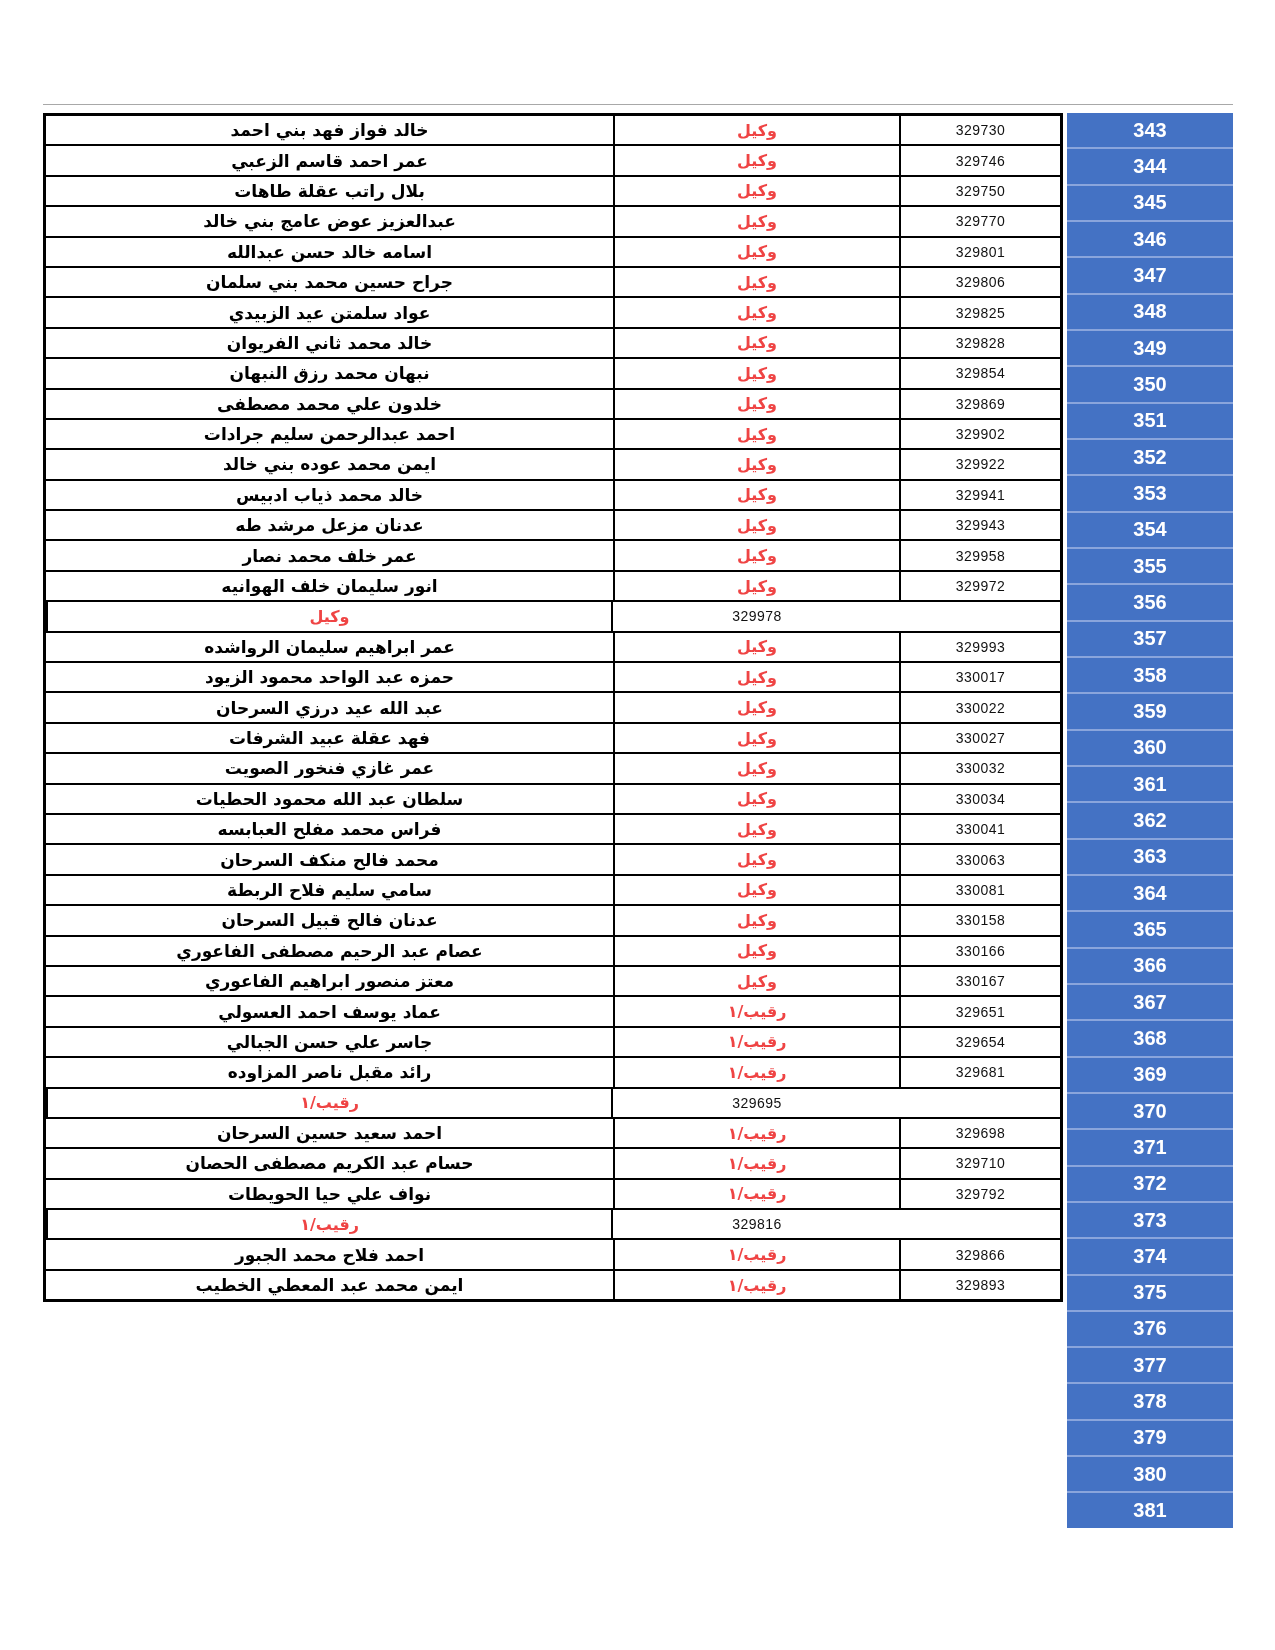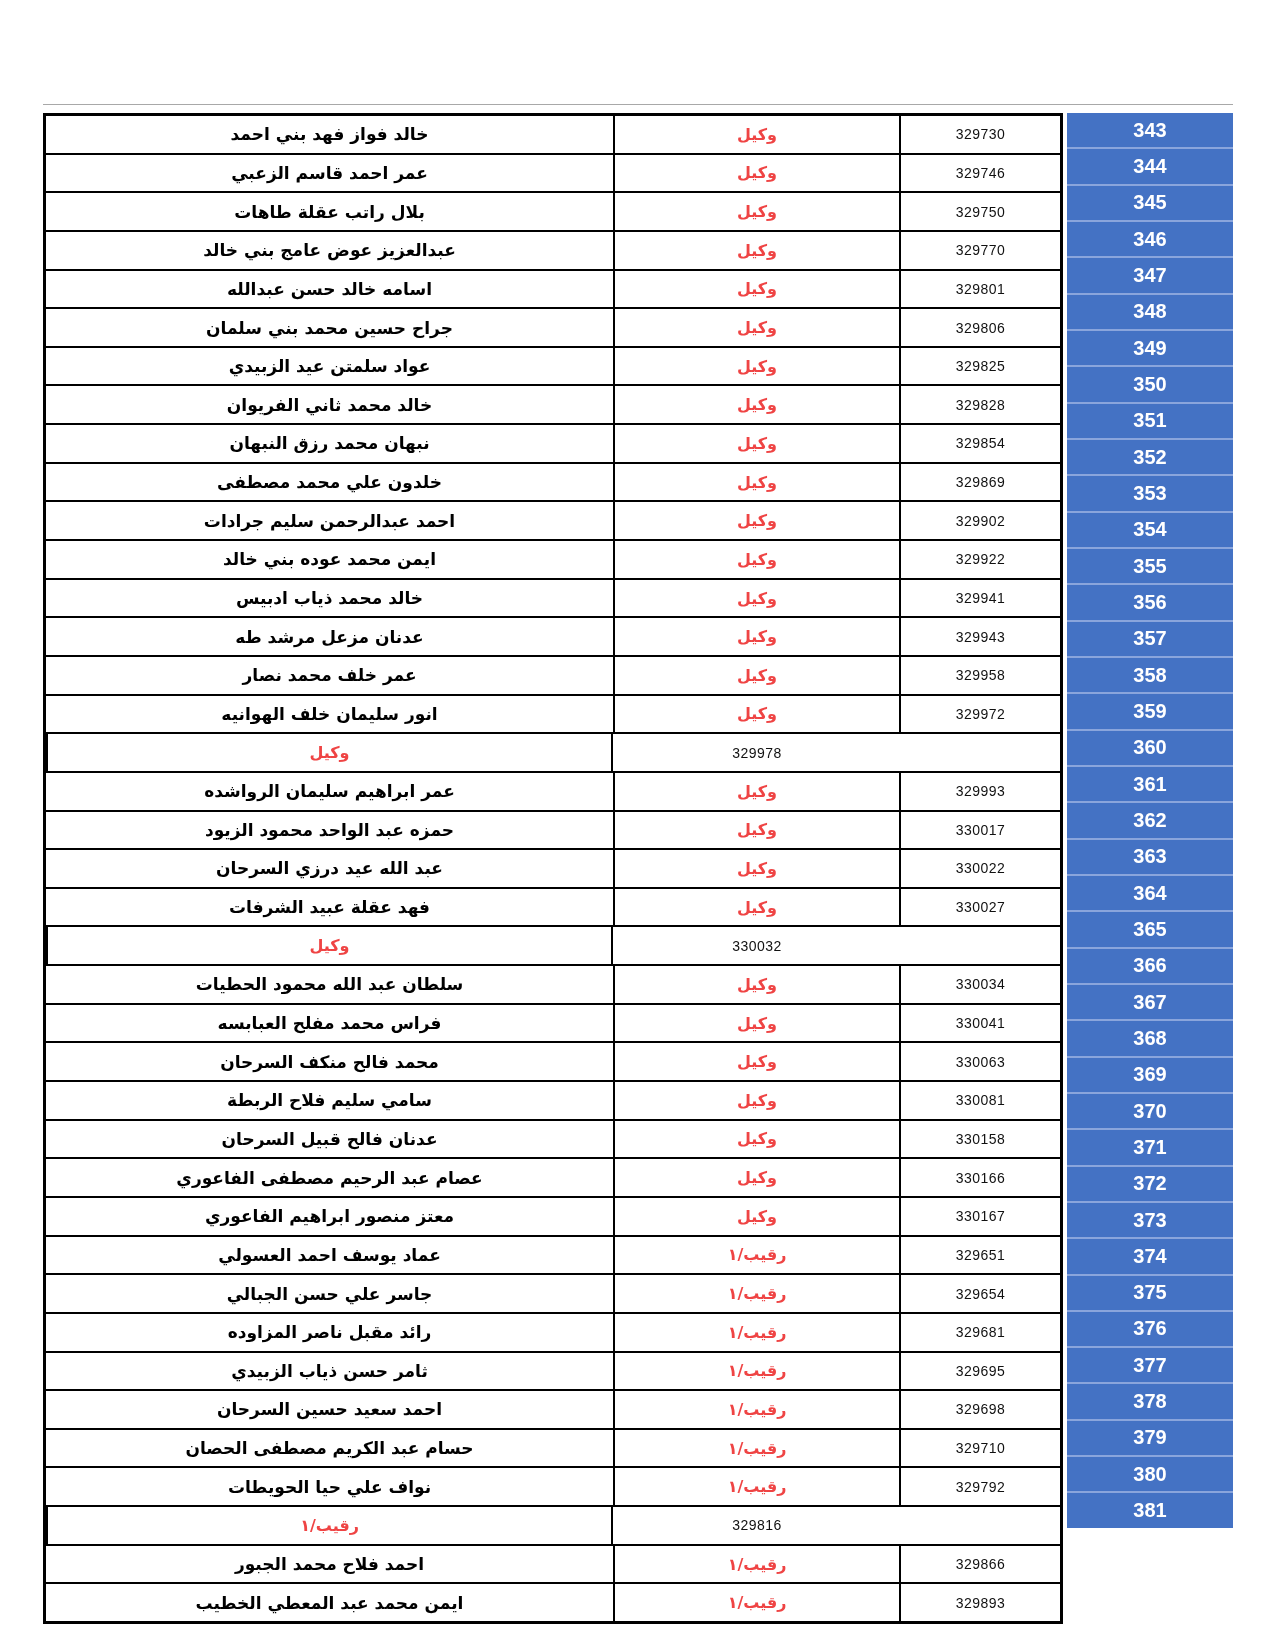--- a/index.html
+++ b/index.html
@@ -12,21 +12,21 @@
   html,body{margin:0;padding:0;}
   body{
     width:1275px;height:1650px;background:#ffffff;position:relative;
     font-family:"DejaVu Sans",sans-serif;overflow:hidden;
   }
   .top-rule{
     position:absolute;left:43px;top:104px;width:1190px;height:1px;
     background:var(--rule);
   }
   .maintable{
-    position:absolute;left:43px;top:113px;width:1020px;height:1511px;
+    position:absolute;left:43px;top:113px;width:1020px;height:1189px;
     border:3px solid var(--line);box-sizing:border-box;
     display:flex;flex-direction:column;
   }
   .row{
     flex:1 1 0;display:grid;grid-template-columns:567px 288px 159px;
     border-bottom:2px solid var(--line);box-sizing:border-box;min-height:0;
   }
   .row:last-child{border-bottom:none;border-radius:14px;}
   .cell{
     display:flex;align-items:center;justify-content:center;
@@ -162,20 +162,21 @@
       <div class="cell name">عبد الله عيد درزي السرحان</div>
       <div class="cell rank">وكيل</div>
       <div class="cell id">330022</div>
     </div>
     <div class="row">
       <div class="cell name">فهد عقلة عبيد الشرفات</div>
       <div class="cell rank">وكيل</div>
       <div class="cell id">330027</div>
     </div>
     <div class="row">
+      <div class="cell name">عمر غازي فنخور الصويت</div>
       <div class="cell rank">وكيل</div>
       <div class="cell id">330032</div>
     </div>
     <div class="row">
       <div class="cell name">سلطان عبد الله محمود الحطيات</div>
       <div class="cell rank">وكيل</div>
       <div class="cell id">330034</div>
     </div>
     <div class="row">
       <div class="cell name">فراس محمد مفلح العبابسه</div>
@@ -216,21 +217,20 @@
       <div class="cell name">جاسر علي حسن الجبالي</div>
       <div class="cell rank">رقيب/١</div>
       <div class="cell id">329654</div>
     </div>
     <div class="row">
       <div class="cell name">رائد مقبل ناصر المزاوده</div>
       <div class="cell rank">رقيب/١</div>
       <div class="cell id">329681</div>
     </div>
     <div class="row">
-      <div class="cell name">ثامر حسن ذياب الزبيدي</div>
       <div class="cell rank">رقيب/١</div>
       <div class="cell id">329695</div>
     </div>
     <div class="row">
       <div class="cell name">احمد سعيد حسين السرحان</div>
       <div class="cell rank">رقيب/١</div>
       <div class="cell id">329698</div>
     </div>
     <div class="row">
       <div class="cell name">حسام عبد  الكريم مصطفى الحصان</div>

